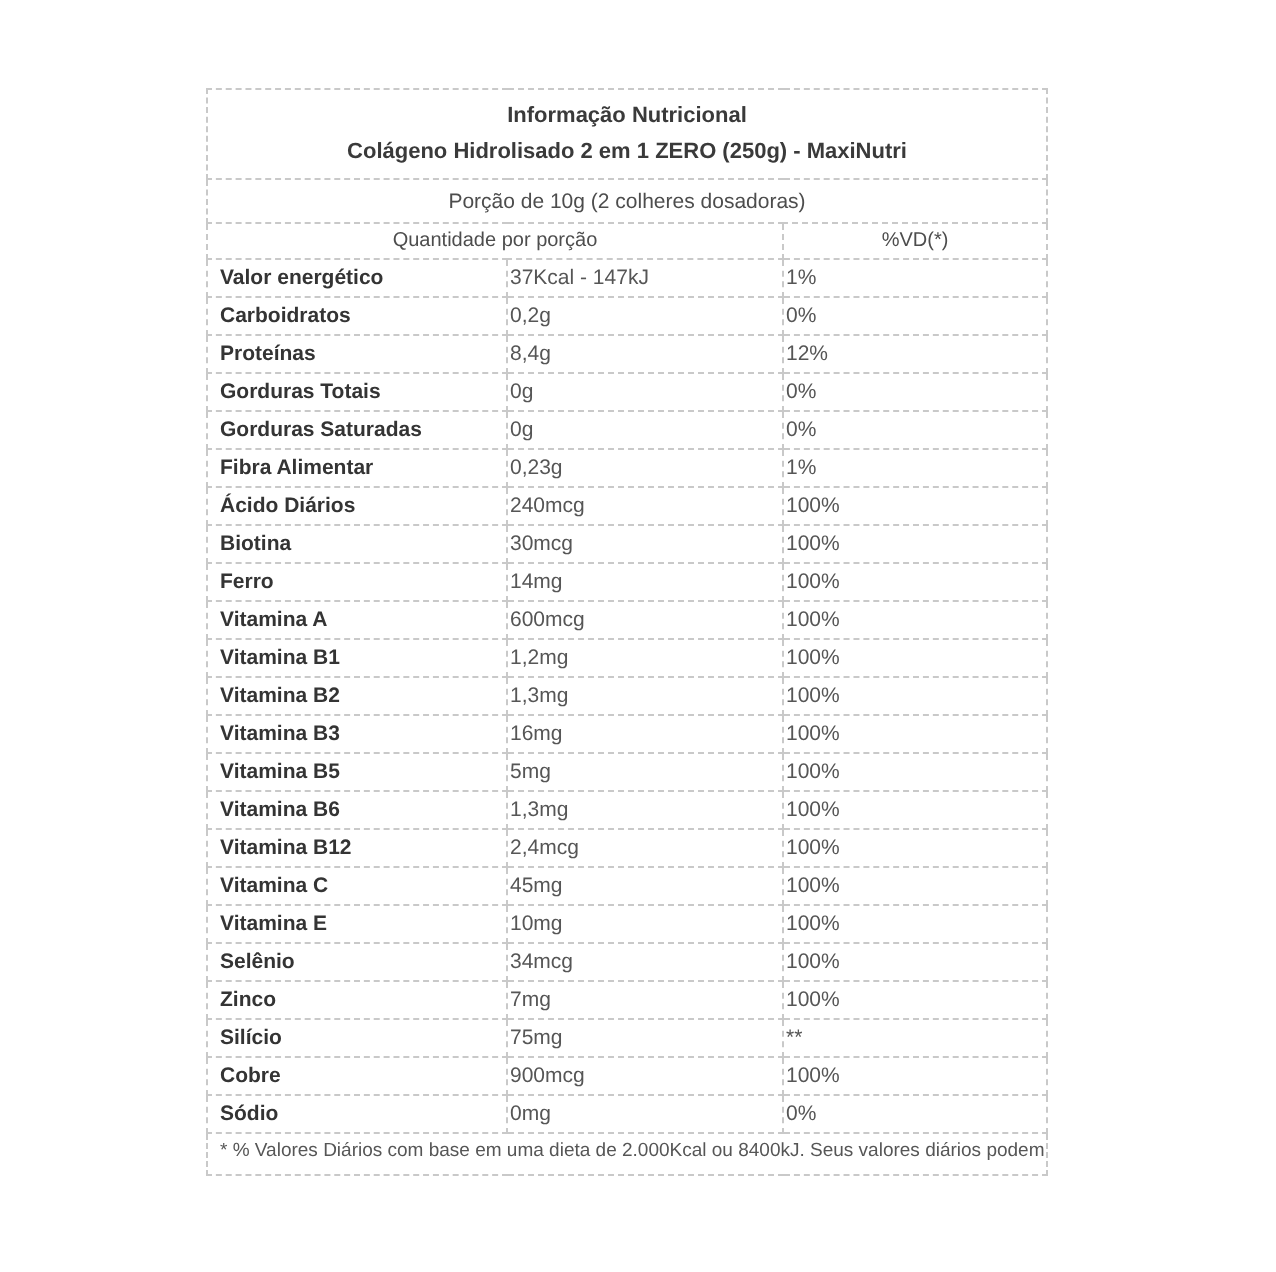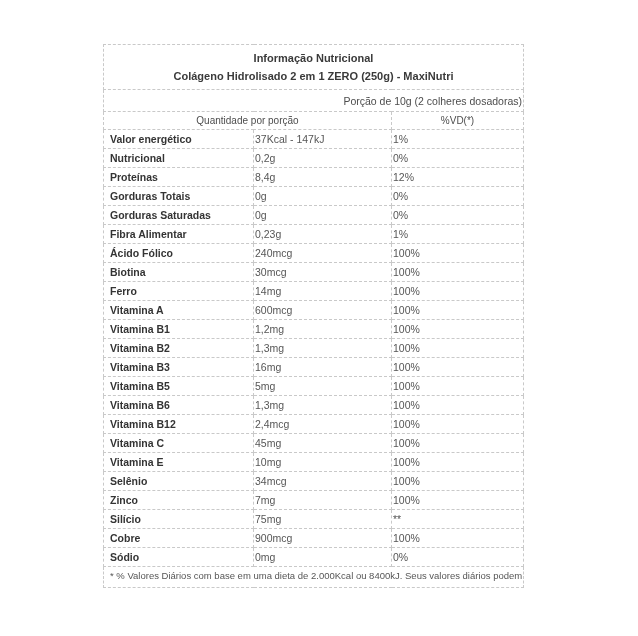--- a/index.html
+++ b/index.html
@@ -39,21 +39,21 @@
     white-space: normal;
   }
   .title-line {
     font-size: 11px;
     font-weight: bold;
     color: #3a3a3a;
     line-height: 18px;
   }
   td.serving-cell {
     height: 19px;
-    text-align: right;
+    text-align: center;
     font-size: 10.5px;
     color: #4d4d4d;
   }
   td.colhdr-cell {
     height: 15px;
     text-align: center;
     font-size: 10px;
     color: #4d4d4d;
   }
   tr.data-row td { height: 16px; }
@@ -102,21 +102,21 @@
       <tr>
         <td class="colhdr-cell" colspan="2">Quantidade por porção</td>
         <td class="colhdr-cell">%VD(*)</td>
       </tr>
       <tr class="data-row">
         <td class="name-cell">Valor energético</td>
         <td class="qty-cell">37Kcal - 147kJ</td>
         <td class="dv-cell">1%</td>
       </tr>
         <tr class="data-row">
-        <td class="name-cell">Nutricional</td>
+        <td class="name-cell">Carboidratos</td>
         <td class="qty-cell">0,2g</td>
         <td class="dv-cell">0%</td>
       </tr>
         <tr class="data-row">
         <td class="name-cell">Proteínas</td>
         <td class="qty-cell">8,4g</td>
         <td class="dv-cell">12%</td>
       </tr>
         <tr class="data-row">
         <td class="name-cell">Gorduras Totais</td>
@@ -127,21 +127,21 @@
         <td class="name-cell">Gorduras Saturadas</td>
         <td class="qty-cell">0g</td>
         <td class="dv-cell">0%</td>
       </tr>
         <tr class="data-row">
         <td class="name-cell">Fibra Alimentar</td>
         <td class="qty-cell">0,23g</td>
         <td class="dv-cell">1%</td>
       </tr>
         <tr class="data-row">
-        <td class="name-cell">Ácido Fólico</td>
+        <td class="name-cell">Ácido Diários</td>
         <td class="qty-cell">240mcg</td>
         <td class="dv-cell">100%</td>
       </tr>
         <tr class="data-row">
         <td class="name-cell">Biotina</td>
         <td class="qty-cell">30mcg</td>
         <td class="dv-cell">100%</td>
       </tr>
         <tr class="data-row">
         <td class="name-cell">Ferro</td>

